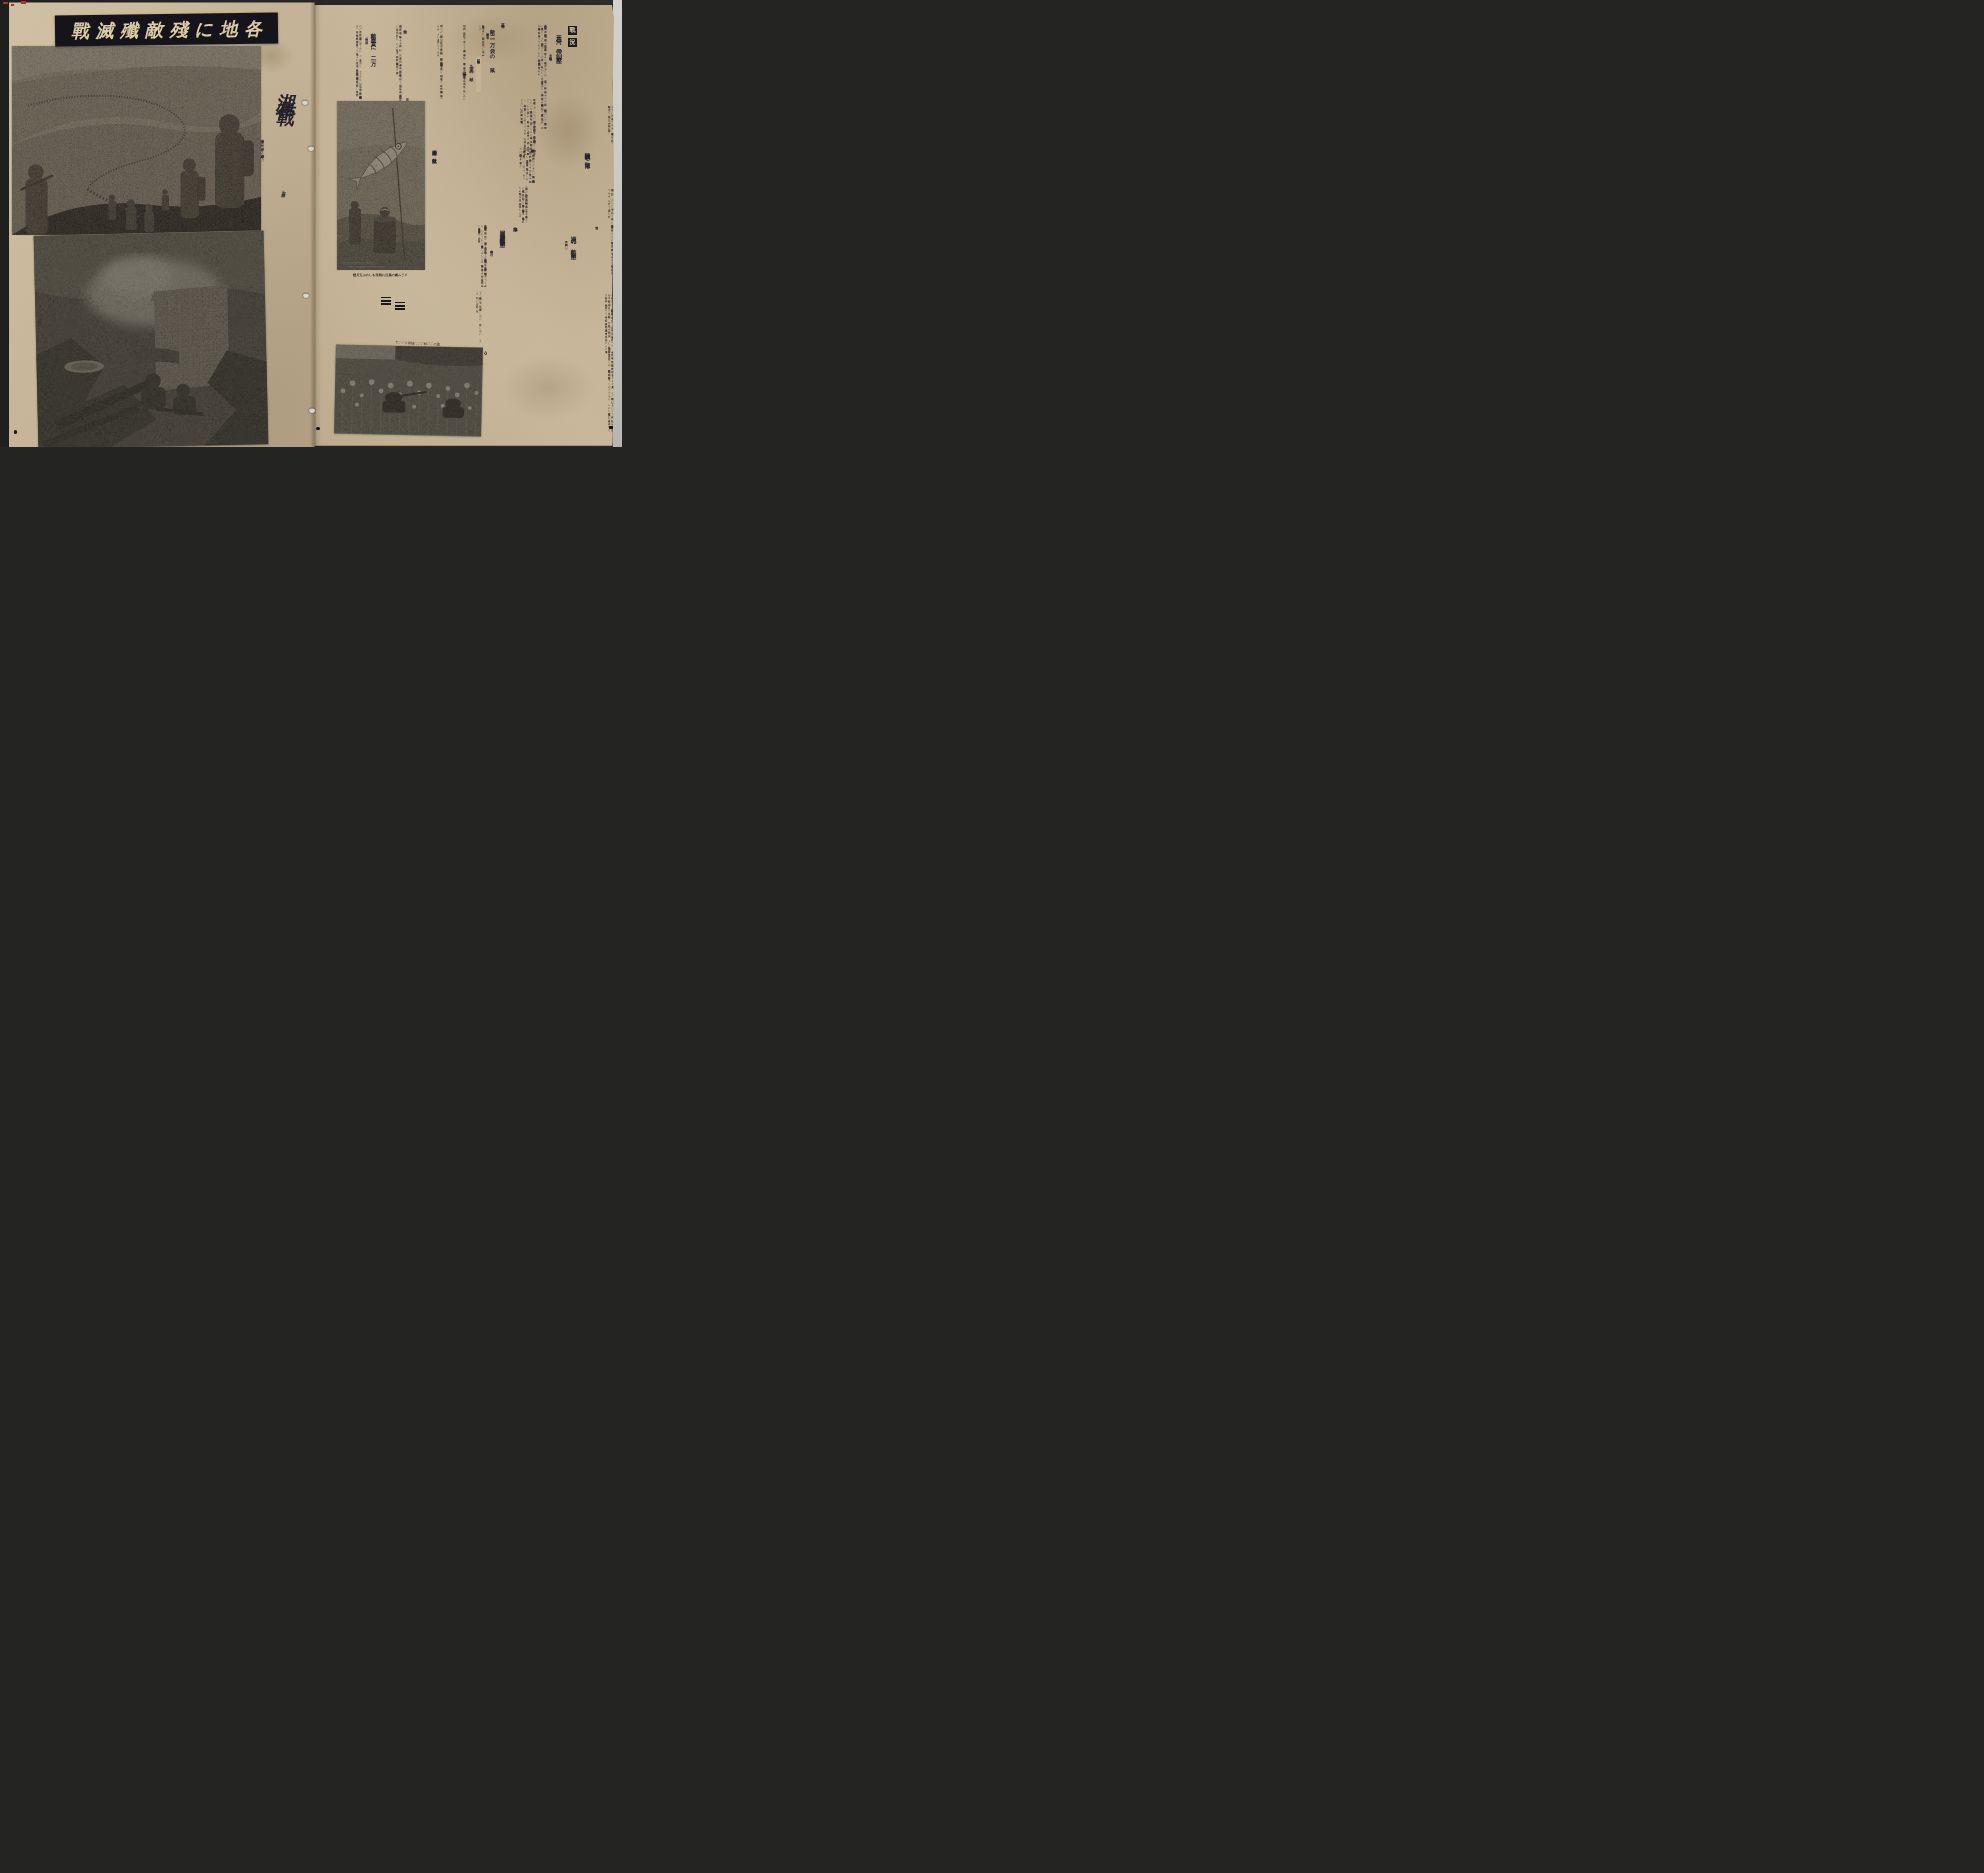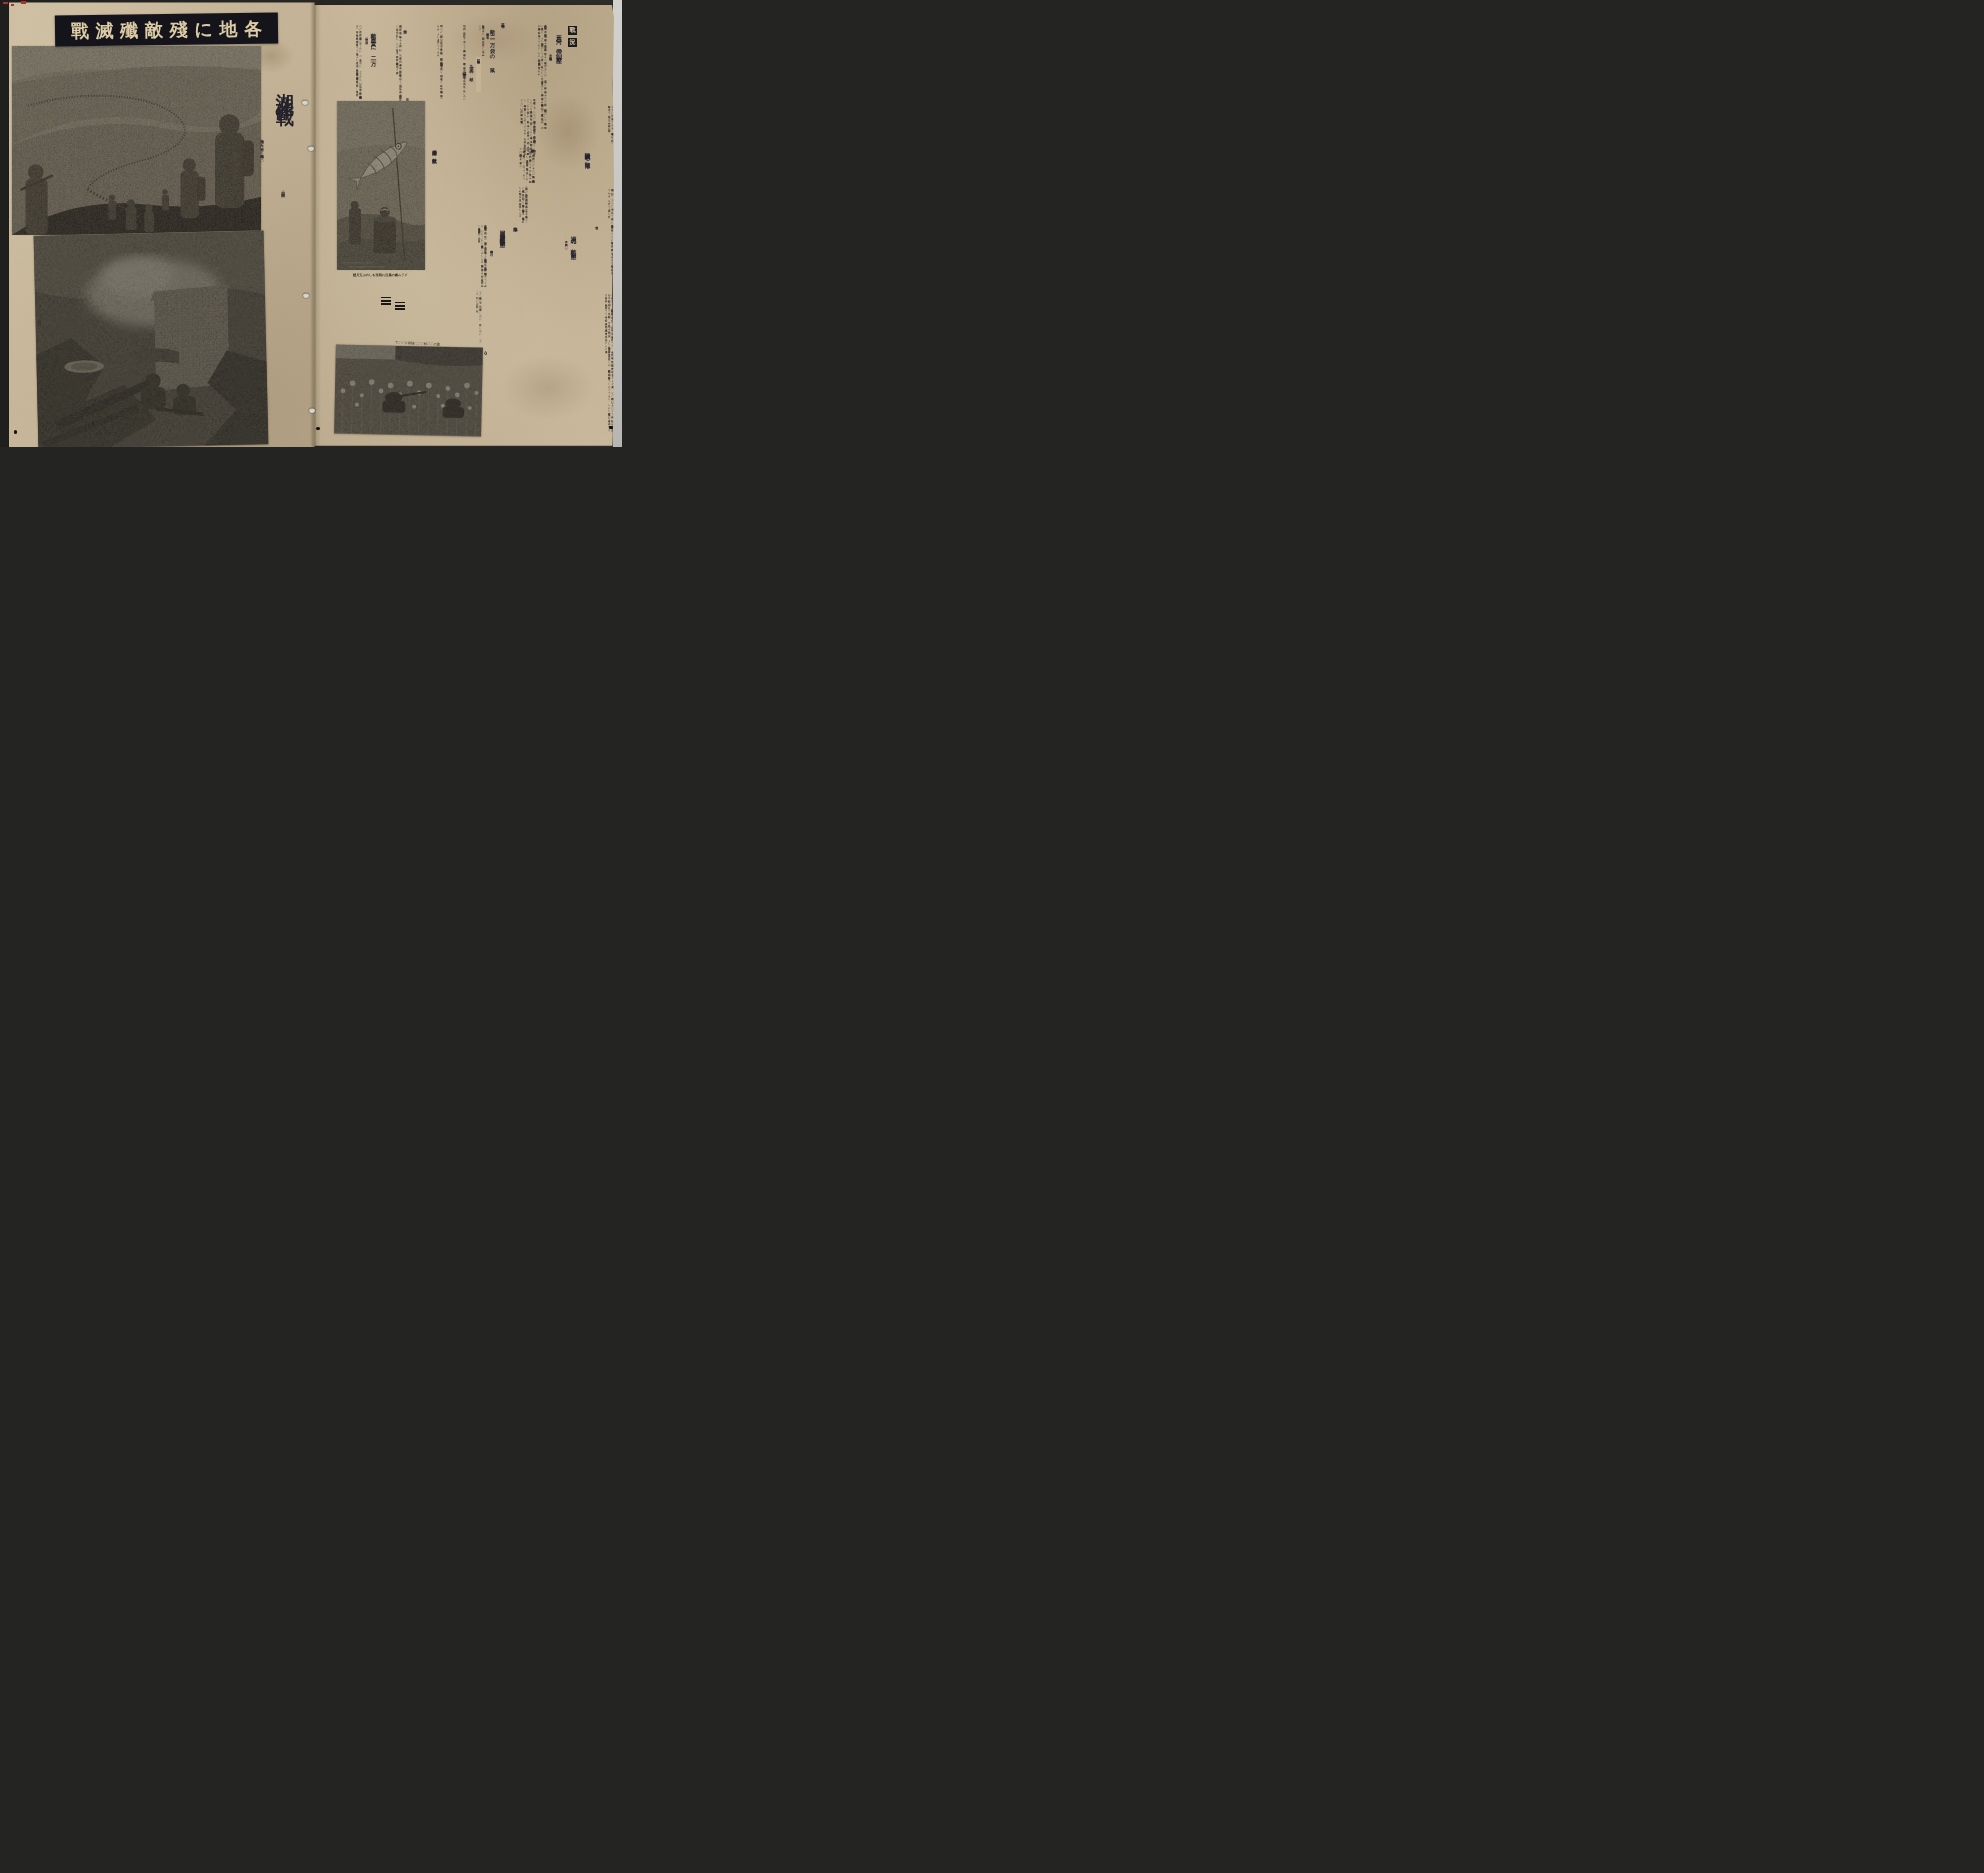--- a/index.html
+++ b/index.html
@@ -7,21 +7,21 @@
          background:linear-gradient(90deg,#1f1f1e 0,#272726 60%,#2c2c2b 100%);
          font-family:"Liberation Serif", serif;}
   #side-strip{position:absolute;right:0;top:0;width:8.7px;height:100%;
          background:linear-gradient(180deg,#d2d1cd 0,#c7c6c2 50%,#b7b6b2 100%);}
   .page{position:absolute;box-shadow:0 1.6px 7.1px rgba(0,0,0,.55);}
   #page-left{left:8.7px;top:2.4px;width:306px;height:504px;
      background:
        radial-gradient(ellipse at 20% 15%, rgba(255,250,230,.10), transparent 55%),
        radial-gradient(ellipse at 85% 80%, rgba(70,50,25,.14), transparent 60%),
        linear-gradient(115deg,#cbbb9e 0,#c6b598 40%,#bdac8f 100%);
-     clip-path:polygon(0 0,100% 0,100% 100%,9% 100%,0 97.2%);}
+     clip-path:polygon(0 0,100% 0,100% 100%,9% 100%,0 97.2%);font-style:italic;}
   #page-right{left:314px;top:4.8px;width:300px;height:441px;
      background:
        radial-gradient(ellipse at 75% 10%, rgba(90,65,35,.16), transparent 55%),
        radial-gradient(ellipse at 30% 60%, rgba(255,248,225,.08), transparent 60%),
        linear-gradient(245deg,#c3b295 0,#c8b79a 45%,#bcab8e 100%);
      clip-path:polygon(0 0,99.3% 0,100% 3%,99.6% 18%,100% 40%,99.4% 66%,100% 88%,99.5% 100%,0 100%);}
   .fold{position:absolute;left:310px;top:0;width:11px;height:447px;
      background:linear-gradient(90deg,rgba(40,30,15,0) 0,rgba(40,30,15,.35) 45%,rgba(40,30,15,.12) 60%,rgba(40,30,15,0) 100%);z-index:30;}
   .hole{position:absolute;width:6px;height:4.8px;border-radius:50%;background:#d8d5cd;
      box-shadow:inset 0 0.4px 0.8px rgba(0,0,0,.5),0 0 0 0.8px rgba(60,45,25,.25);z-index:31;}

